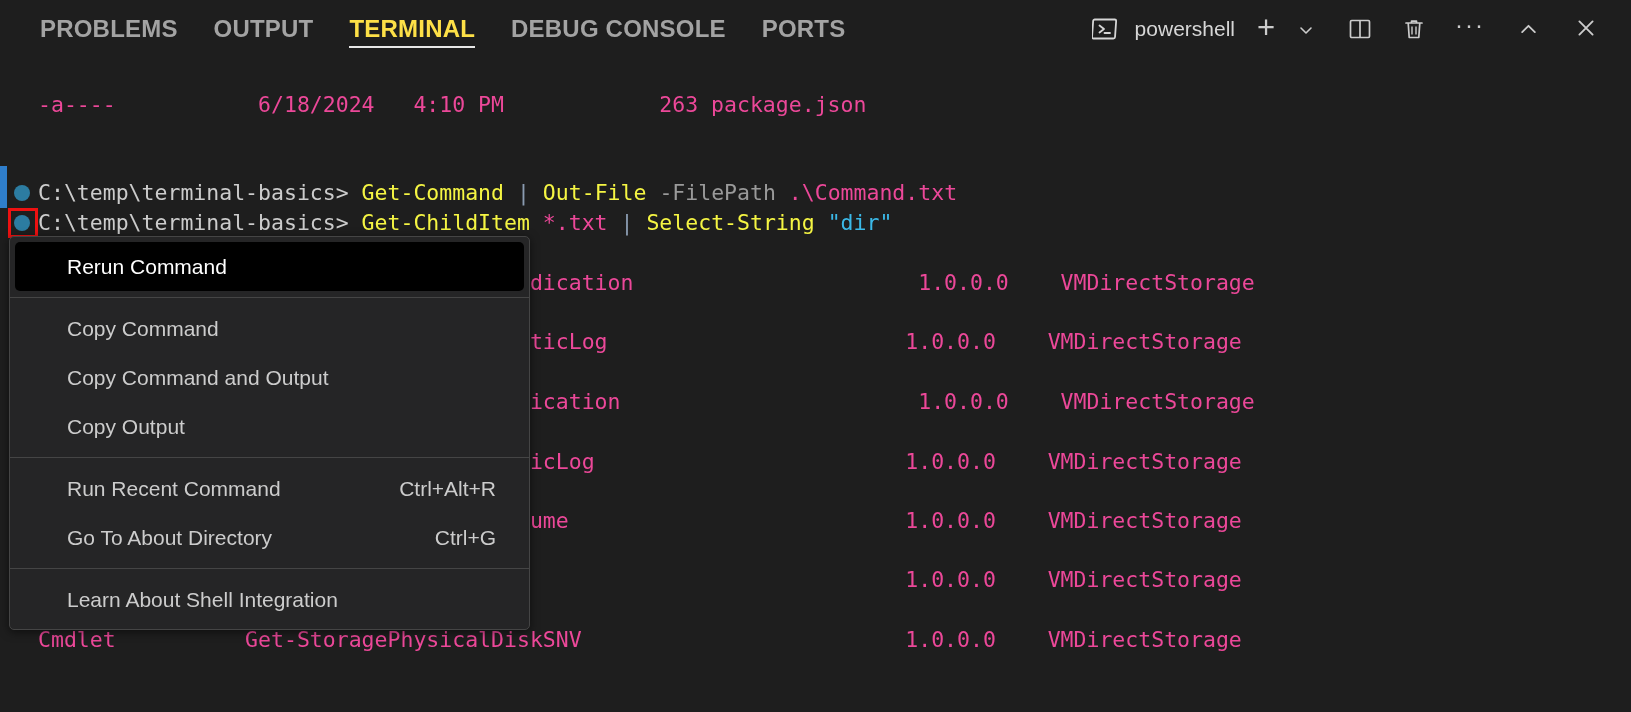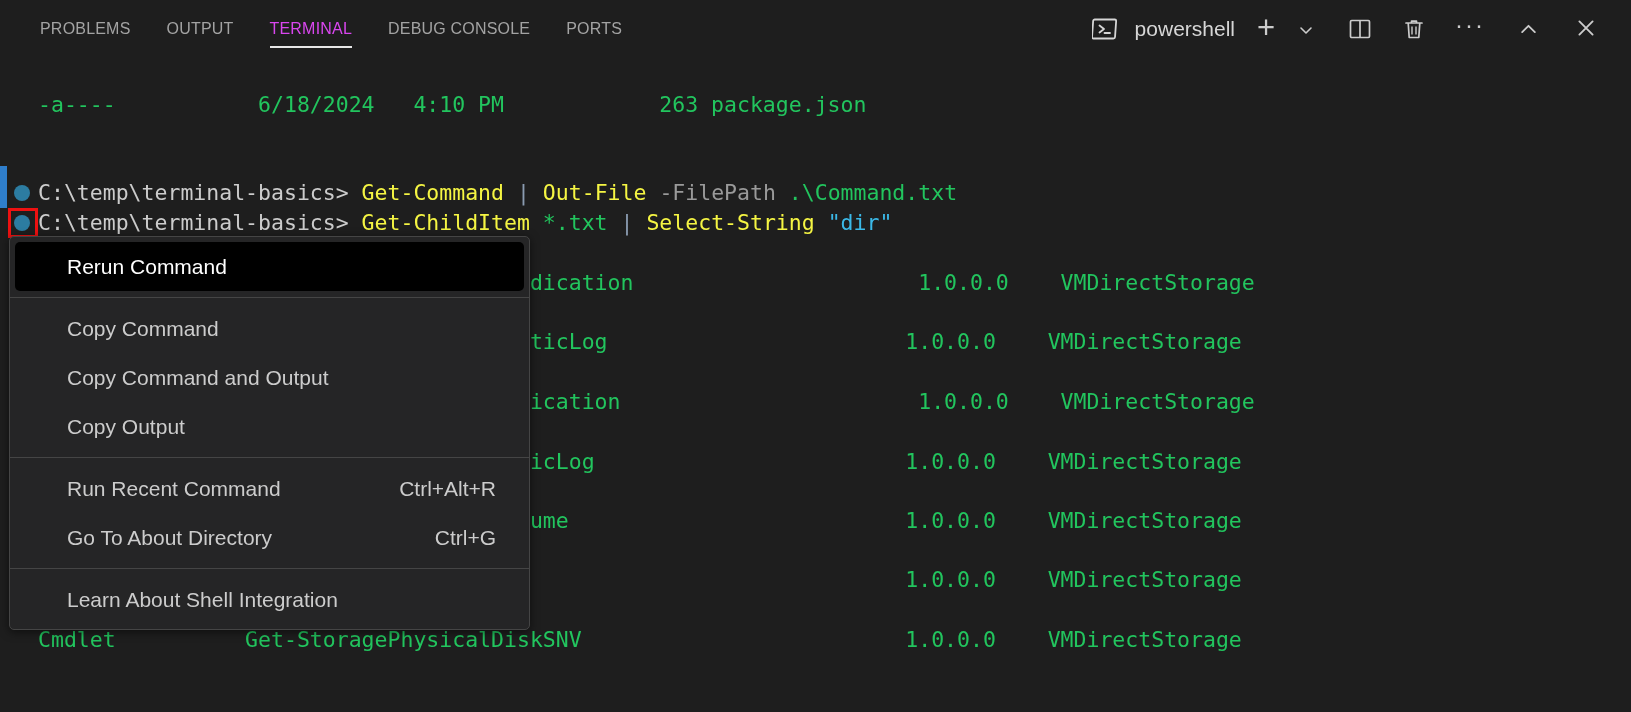--- a/index.html
+++ b/index.html
@@ -38,28 +38,29 @@
     align-items: center;
     height: 58px;
     margin-left: 22px;
   }
   .tab {
     position: relative;
     height: 58px;
     display: flex;
     align-items: center;
     padding: 0 18px;
-    font-size: 16px;
+    font-size: 24px;
     letter-spacing: 0.2px;
     color: #a3a3a3;
     cursor: pointer;
     user-select: none;
+    font-weight: bold;
   }
   .tab.active {
-    color: #d946ef;
+    color: #fde047;
   }
   .tab.active::after {
     content: "";
     position: absolute;
     left: 18px; right: 18px;
     bottom: 10px;
     height: 2px;
     background: #e7e7e7;
   }
 
@@ -174,21 +175,21 @@
     left: 8px;
     top: 50%;
     transform: translateY(-50%);
     width: 30px;
     height: 30px;
     border: 3px solid #ee1111;
     box-sizing: border-box;
   }
 
   
-  .t-default { color: #22c55e; }
+  .t-default { color: #ec4899; }
   .t-cmd     { color: #f5f543; }
   .t-param   { color: #9a9a9a; }
   .t-pipe    { color: #8a9bb0; }
   .t-str     { color: #3bb9e8; }
   .t-path    { color: #cccccc; }
 
   
   .context-menu {
     position: absolute;
     left: 9px;

